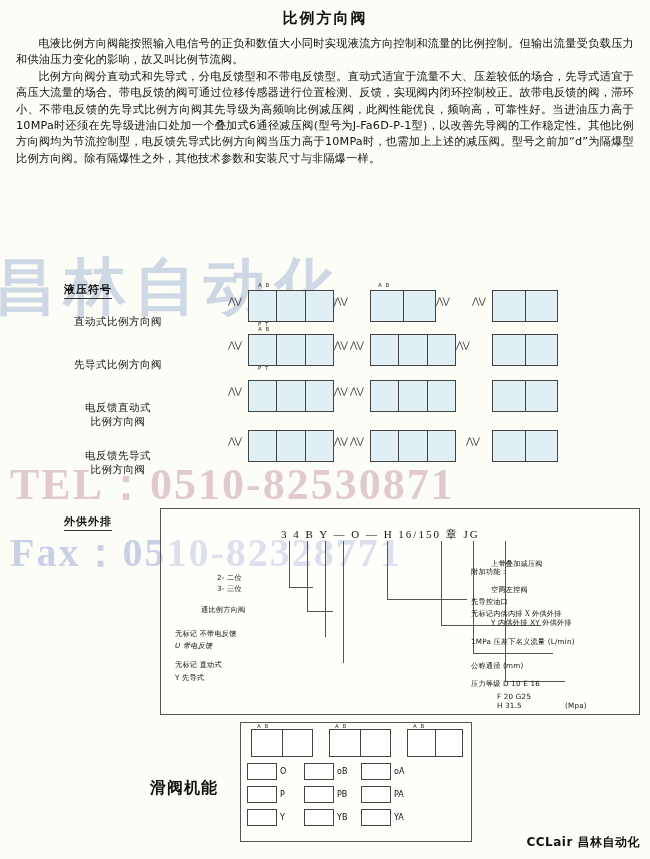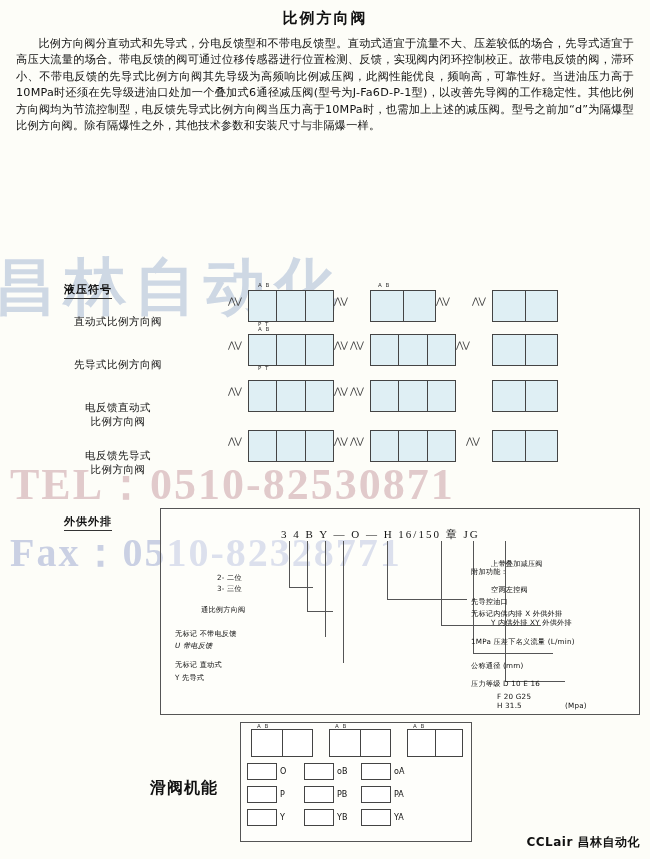--- a/index.html
+++ b/index.html
@@ -160,20 +160,21 @@
   }
 </style>
 </head>
 <body>
 
 <div class="page">
 
   <div class="title">比例方向阀</div>
 
   <div class="bodytext">
+    <p>电液比例方向阀能按照输入电信号的正负和数值大小同时实现液流方向控制和流量的比例控制。但输出流量受负载压力和供油压力变化的影响，故又叫比例节流阀。</p>
     <p>比例方向阀分直动式和先导式，分电反馈型和不带电反馈型。直动式适宜于流量不大、压差较低的场合，先导式适宜于高压大流量的场合。带电反馈的阀可通过位移传感器进行位置检测、反馈，实现阀内闭环控制校正。故带电反馈的阀，滞环小、不带电反馈的先导式比例方向阀其先导级为高频响比例减压阀，此阀性能优良，频响高，可靠性好。当进油压力高于10MPa时还须在先导级进油口处加一个叠加式6通径减压阀(型号为J-Fa6D-P-1型)，以改善先导阀的工作稳定性。其他比例方向阀均为节流控制型，电反馈先导式比例方向阀当压力高于10MPa时，也需加上上述的减压阀。型号之前加“d”为隔爆型比例方向阀。除有隔爆性之外，其他技术参数和安装尺寸与非隔爆一样。</p>
   </div>
 
   <div class="wm wm-cn">昌林自动化</div>
   <div class="wm wm-tel">TEL：0510-82530871</div>
   <div class="wm wm-fax">Fax：0510-82328771</div>
 
   <div class="seclabel" style="left:64px;top:282px;">液压符号</div>
 
   <div class="symarea">
@@ -299,21 +300,21 @@
     <div class="mk" style="left:40px;top:96px;">通比例方向阀</div>
     <div class="mk" style="left:14px;top:120px;">无标记   不带电反馈</div>
     <div class="mk" style="left:14px;top:132px;font-style:italic;">U        带电反馈</div>
     <div class="mk" style="left:14px;top:151px;">无标记   直动式</div>
     <div class="mk" style="left:14px;top:164px;">Y        先导式</div>
 
     <div class="mk" style="left:310px;top:58px;">附加功能：</div>
     <div class="mk" style="left:330px;top:50px;">上带叠加减压阀</div>
     <div class="mk" style="left:330px;top:76px;">空两左控阀</div>
     <div class="mk" style="left:310px;top:88px;">先导控油口</div>
-    <div class="mk" style="left:310px;top:100px;">无标记内供内排 X 外供外排</div>
+    <div class="mk" style="left:310px;top:100px;font-family:Liberation Serif, serif;">无标记内供内排 X 外供外排</div>
     <div class="mk" style="left:330px;top:109px;">Y 内供外排 XY 外供外排</div>
     <div class="mk" style="left:310px;top:128px;">1MPa 压差下名义流量 (L/min)</div>
     <div class="mk" style="left:310px;top:152px;">公称通径 (mm)</div>
     <div class="mk" style="left:310px;top:170px;">压力等级   D 10  E 16</div>
     <div class="mk" style="left:336px;top:183px;">F 20  G25</div>
     <div class="mk" style="left:336px;top:192px;">H 31.5</div>
     <div class="mk" style="left:404px;top:192px;">(Mpa)</div>
   </div>
 
   <div class="spoolbox">

